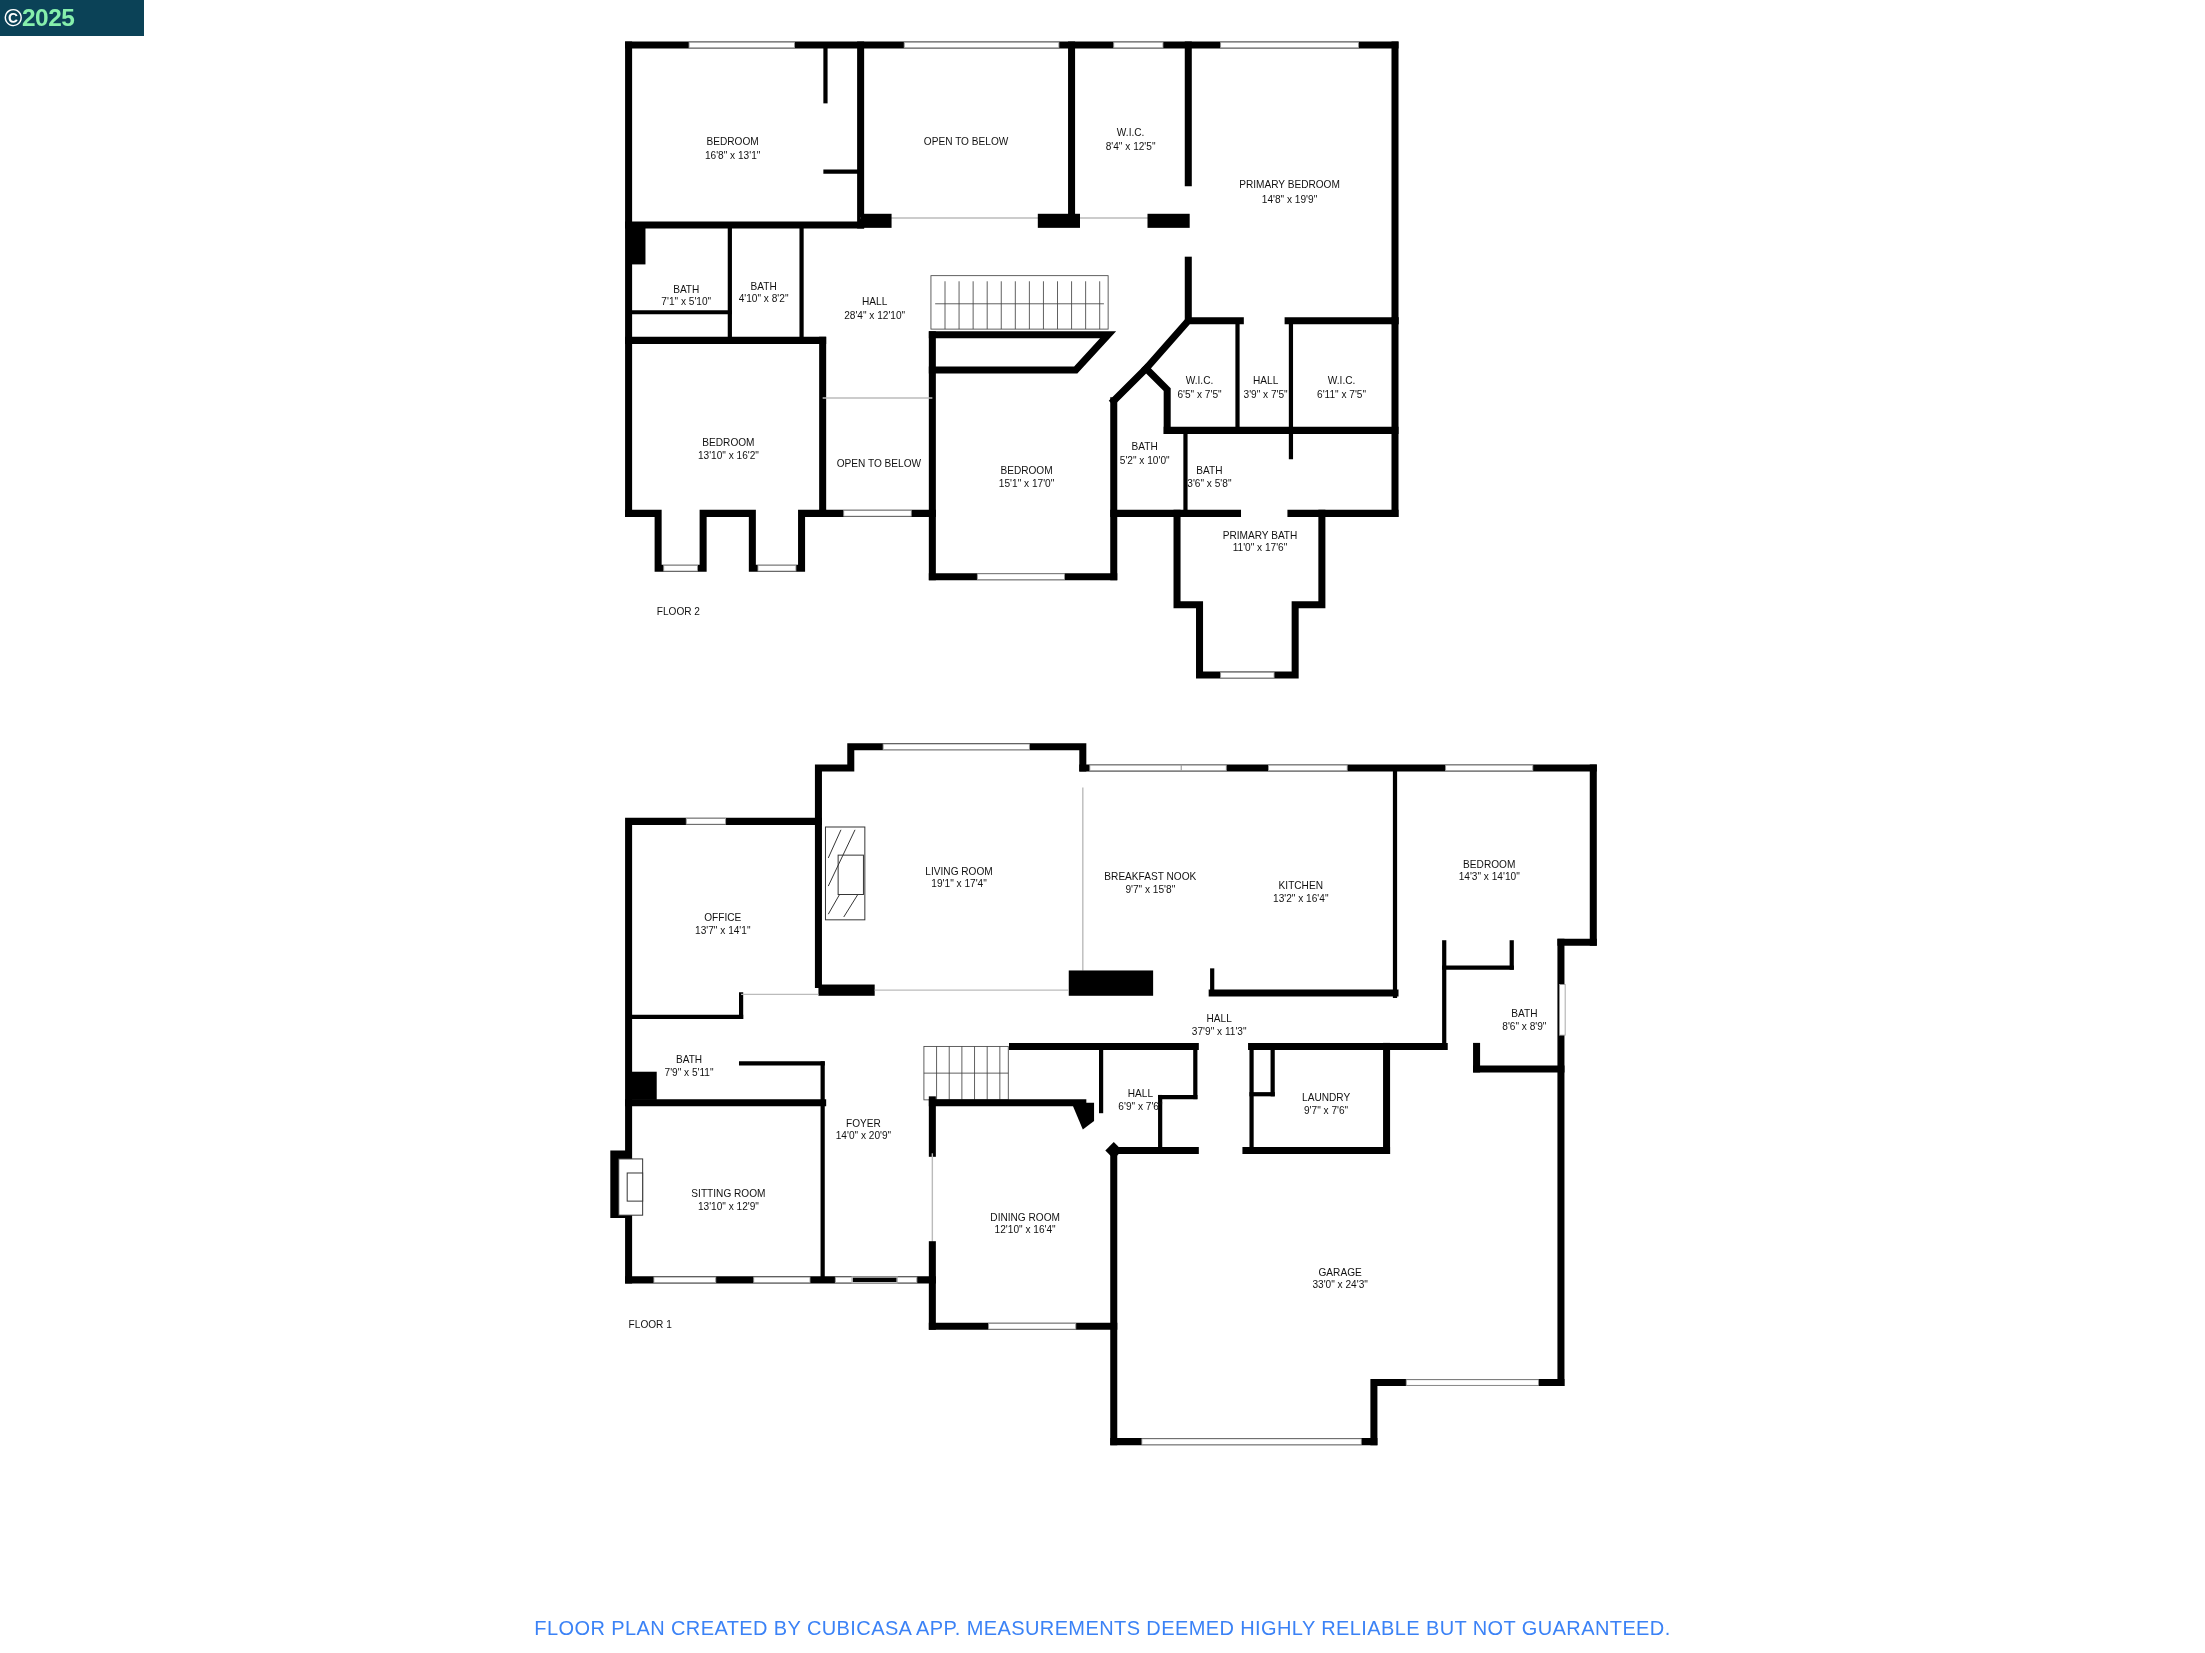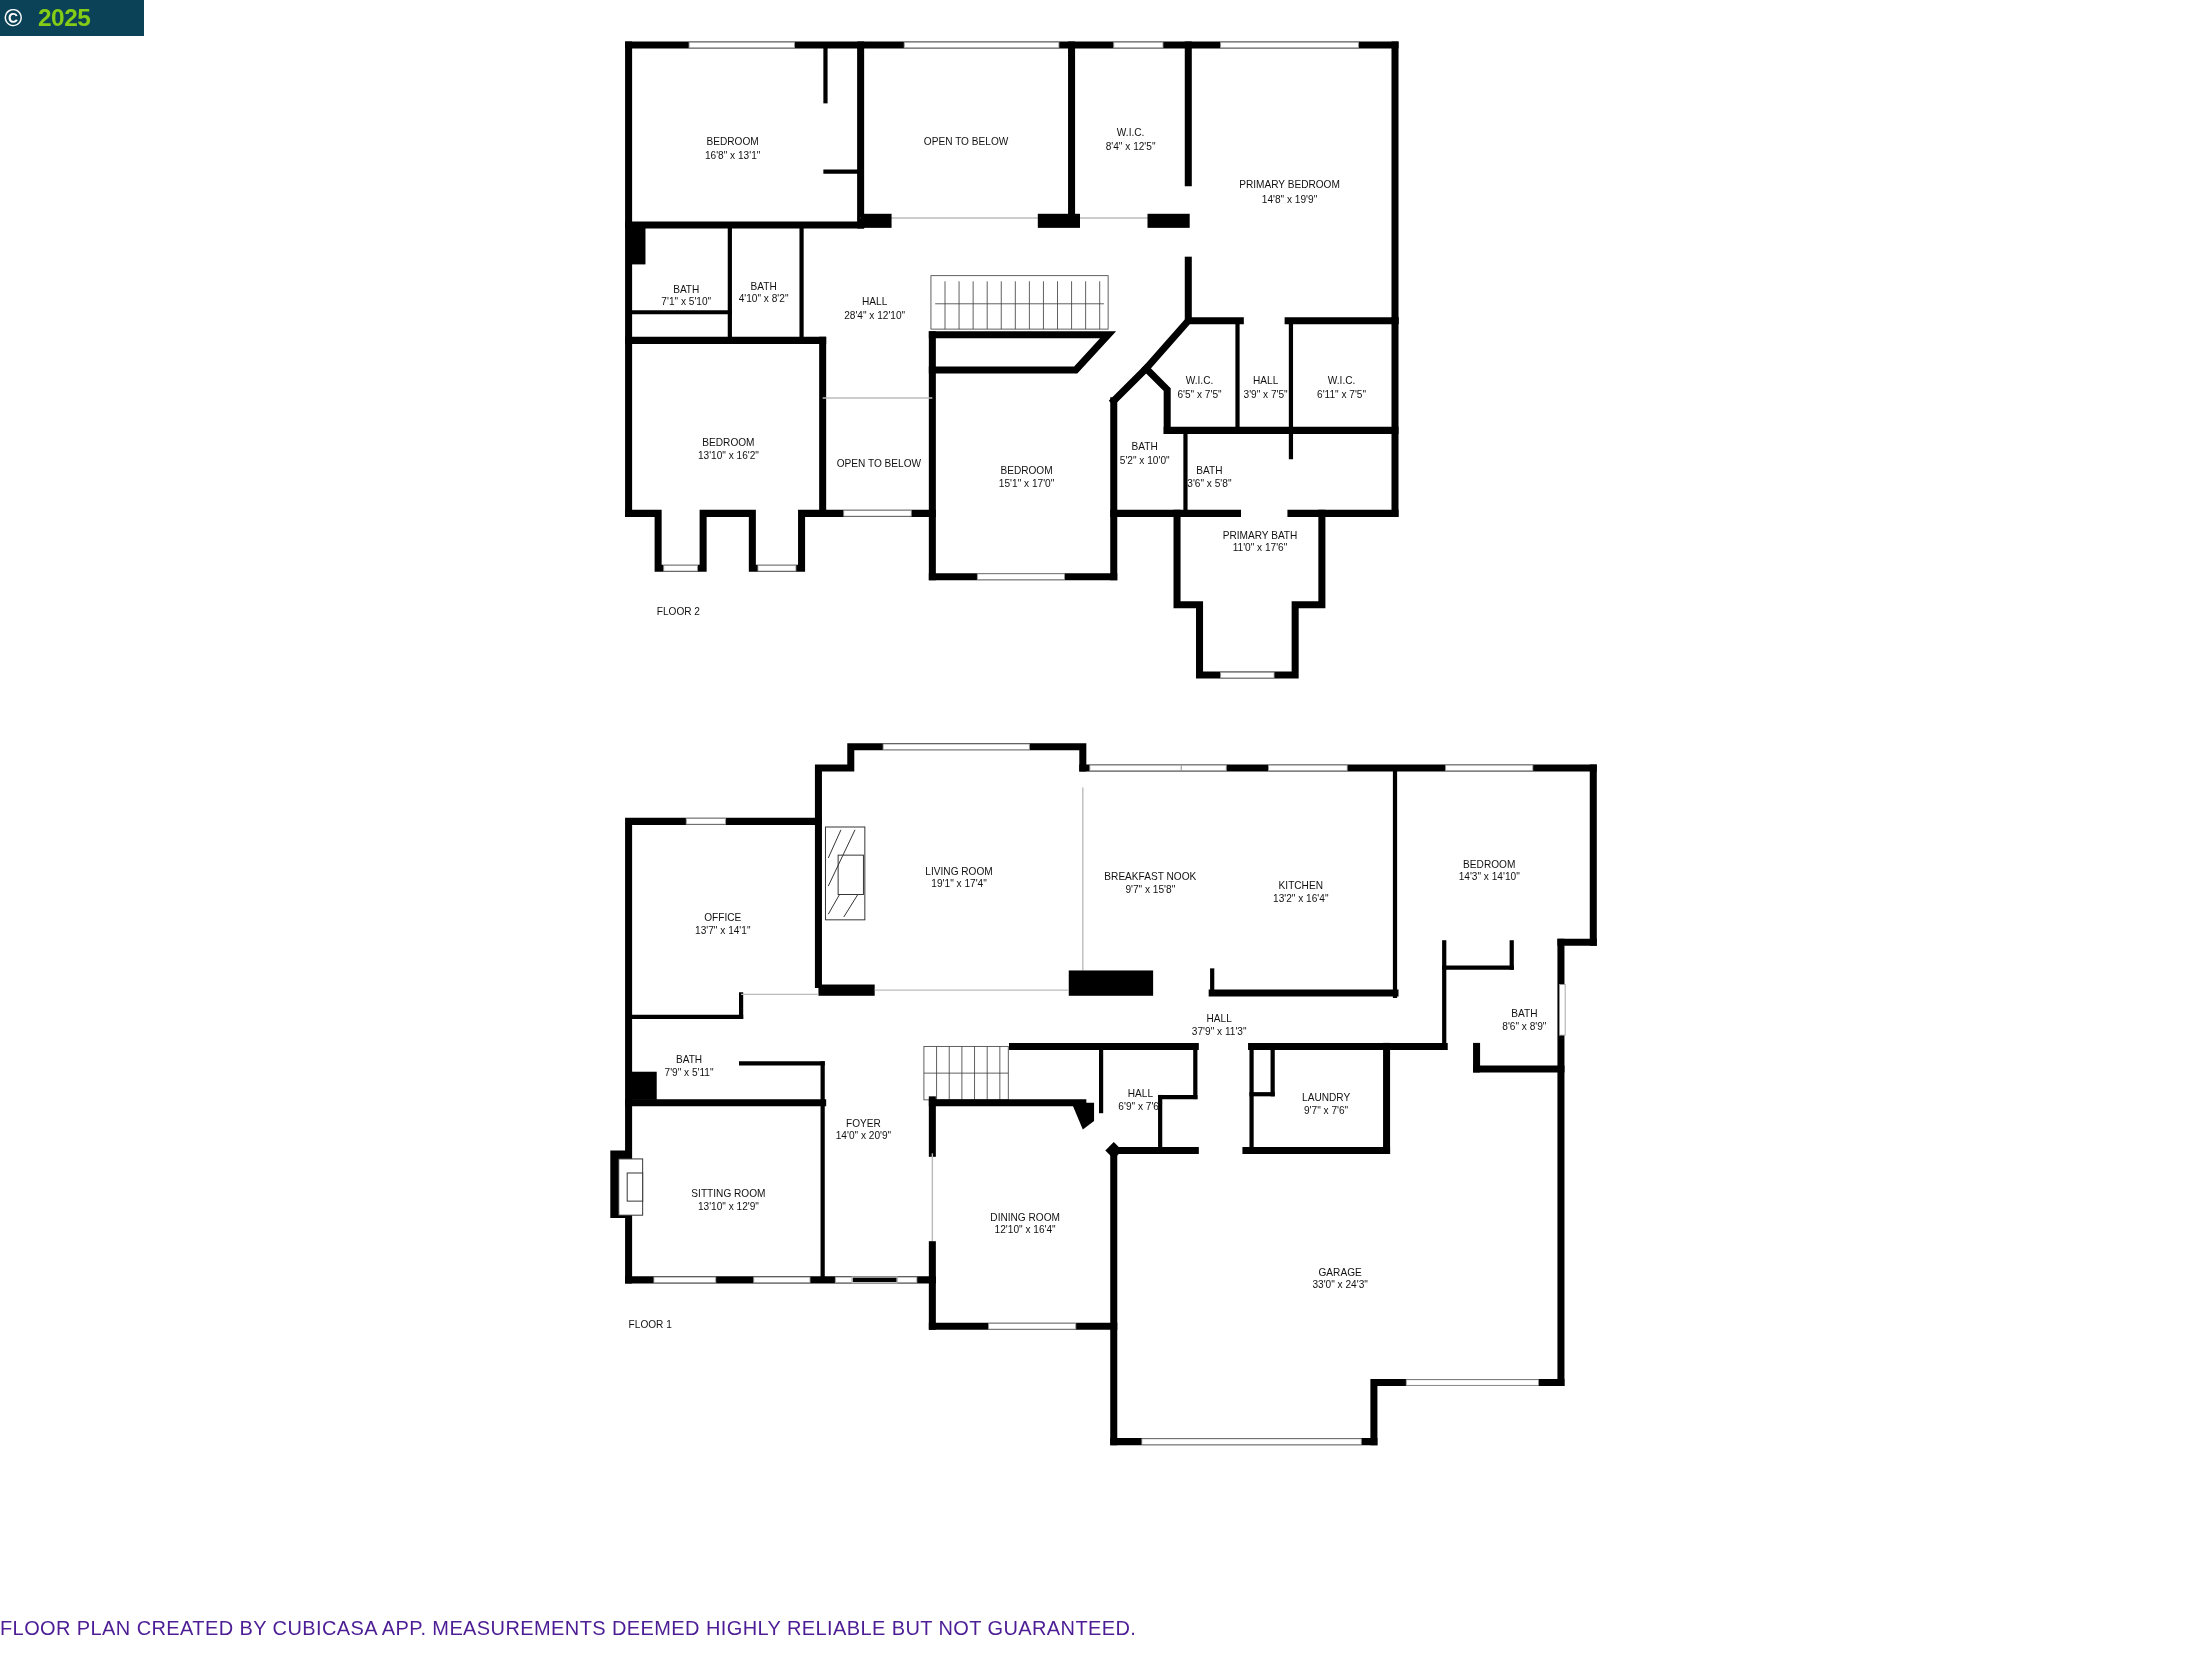--- a/index.html
+++ b/index.html
@@ -9,22 +9,22 @@
   .wall-thin { stroke:#000; stroke-width:3; fill:none; stroke-linecap:square; }
   .solid { fill:#000; }
   .win { fill:#fff; stroke:#999; stroke-width:0.6; }
   .open { stroke:#bbb; stroke-width:1; fill:none; }
   .stairs line, .stairs rect { stroke:#444; stroke-width:0.6; fill:#fff; }
   .hatch { stroke:#333; stroke-width:0.7; fill:#fff; }
   .lbl { font-family:"Liberation Sans", sans-serif; font-size:7.2px; fill:#111; text-anchor:middle; }
   .floor-lbl { font-family:"Liberation Sans", sans-serif; font-size:7.2px; fill:#111; }
   .badge { position:absolute; left:0; top:0; height:36px; width:144px; background:#0b4257; color:#fff;
            font-family:"Liberation Sans", sans-serif; font-size:24.4px; font-weight:bold; line-height:36px; padding-left:4.3px; box-sizing:border-box; letter-spacing:-0.4px; }
-  .badge .yr { color:#84cc16;margin-left:16px; }
-  .footer { position:absolute; left:0; width:2205px; top:1617px; text-align:left; color:#4c1d95;
+  .badge .yr { color:#86efac; }
+  .footer { position:absolute; left:0; width:2205px; top:1617px; text-align:center; color:#3b82f6;
             font-family:"Liberation Sans", sans-serif; font-size:20px; letter-spacing:0.4px; }
 </style>
 </head>
 <body>
 
 <div class="badge">
   <span>©</span><span class="yr">2025</span> <span>CCAR</span>
 </div>
 
 <svg id="plan" viewBox="0 0 1568 1176" preserveAspectRatio="none">

